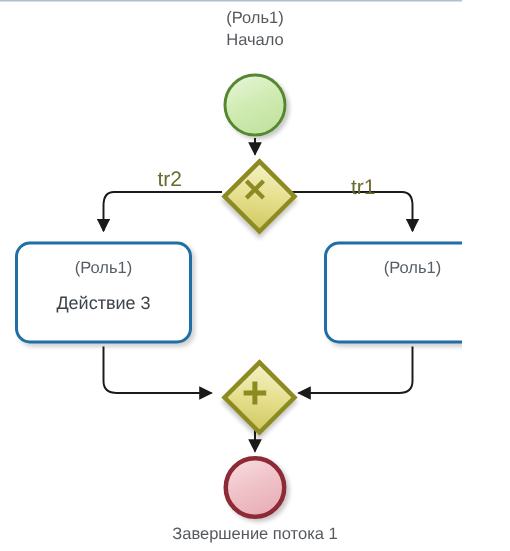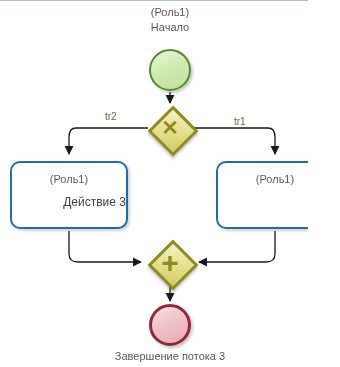--- a/index.html
+++ b/index.html
@@ -101,33 +101,32 @@
   .task-role {
     font-size: 11px;
     color: #555e66;
     line-height: 14px;
   }
   .task-name {
     font-size: 12px;
     color: #3c4349;
     line-height: 16px;
     margin-top: 8px;
-    text-align: right;
   }
   .event-caption {
     position: absolute;
     font-size: 11px;
     color: #55595d;
     text-align: center;
     white-space: nowrap;
     line-height: 15px;
   }
   .edge-label {
     position: absolute;
-    font-size: 10px;
+    font-size: 14px;
     color: #6b6a2e;
     white-space: nowrap;
   }
 </style>
 </head>
 <body>
 
 <div id="canvas">
 
   <svg id="edges" viewBox="0 0 340 367" xmlns="http://www.w3.org/2000/svg">
@@ -178,15 +177,15 @@
 
   <div class="node gateway" style="left: 150px; top: 241px;">
     <div class="gw-shape">
       <div class="gw-diamond"></div>
     </div>
     <div class="gw-mark plus-mark">+</div>
   </div>
 
   <div class="node event event-end" style="left: 149px; top: 303px;"></div>
 
-  <div class="event-caption" style="left: 80px; top: 348px; width: 180px;">Завершение потока 3</div>
+  <div class="event-caption" style="left: 80px; top: 348px; width: 180px;">Завершение потока 1</div>
 
 </div>
 
 </body></html>

